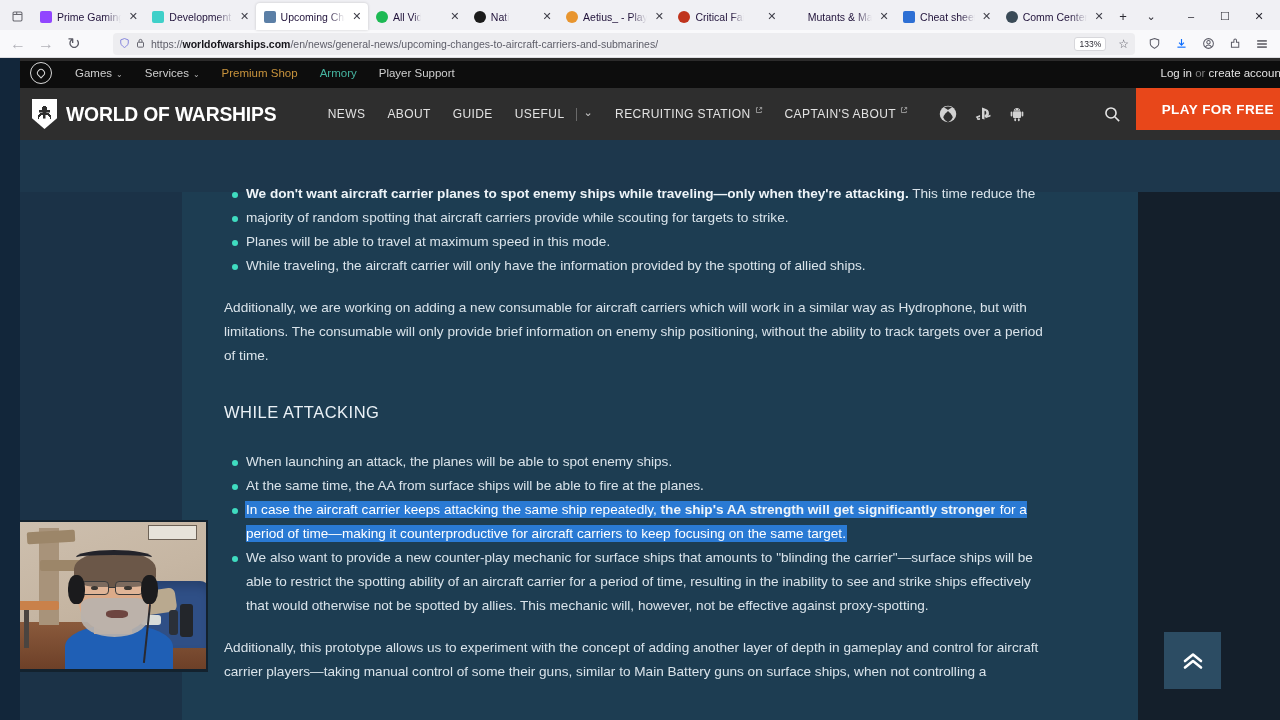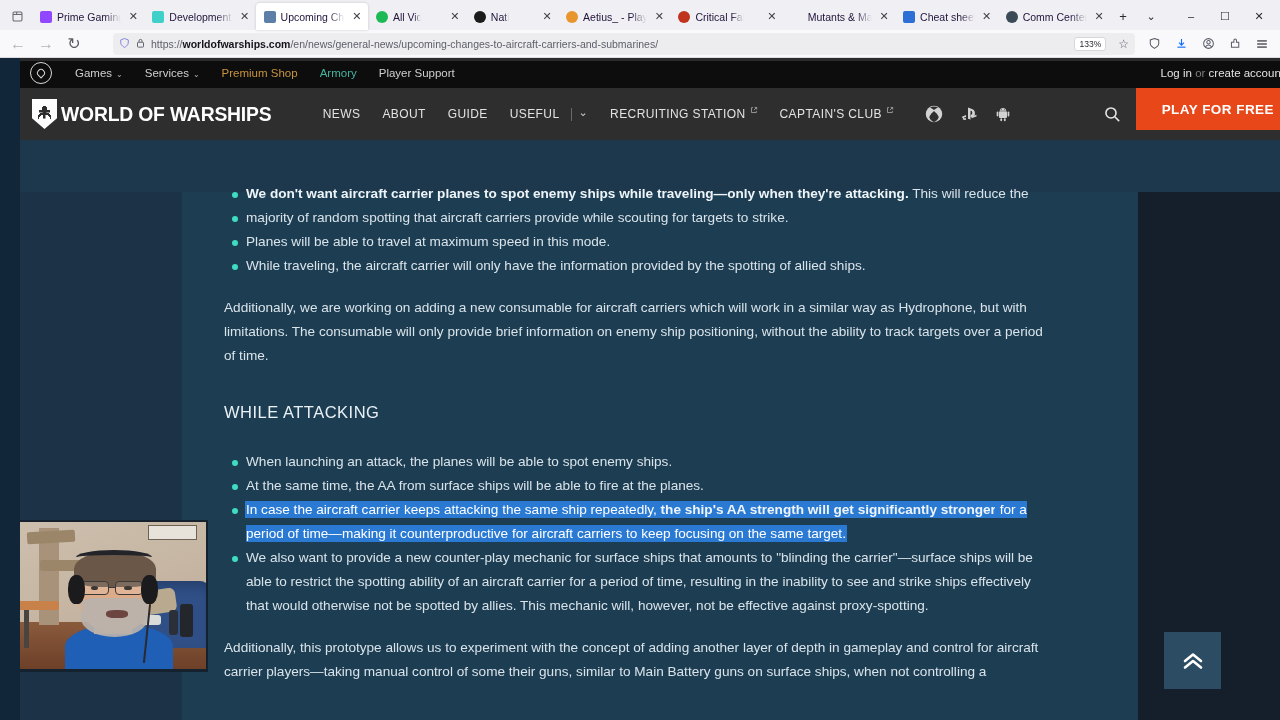--- a/index.html
+++ b/index.html
@@ -172,21 +172,21 @@
   .util-right .sep { color: #7d7d7d; }
 
   .wows-header {
     height: 52px;
     background: #2e2e2e;
     display: flex;
     align-items: center;
     padding-left: 12px;
     position: relative;
   }
-  .brand { display: flex; align-items: center; gap: 4px; margin-right: 22px; }
+  .brand { display: flex; align-items: center; gap: 9px; margin-right: 22px; }
   .brand-shield {
     width: 25px; height: 30px;
     background: #fff;
     clip-path: polygon(0 0, 100% 0, 100% 64%, 50% 100%, 0 64%);
     display: flex; align-items: center; justify-content: center;
     flex: 0 0 25px;
   }
   .brand-shield i {
     display:block; width: 13px; height: 16px;
     background: #2e2e2e;
@@ -597,21 +597,21 @@
         <span>RECRUITING STATION</span>
         <span class="ext-ico">
           <svg width="8" height="8" viewBox="0 0 12 12" fill="none" stroke="#cfcfcf" stroke-width="1.2">
               <path d="M4.5 2.5H2.2v7.3h7.3V7.5"></path>
               <path d="M7 2.2h3v3"></path>
               <path d="M10 2.2 6 6.2"></path>
             </svg>
         </span>
       </a>
       <a>
-        <span>CAPTAIN'S CLUB</span>
+        <span>CAPTAIN'S ABOUT</span>
         <span class="ext-ico">
           <svg width="8" height="8" viewBox="0 0 12 12" fill="none" stroke="#cfcfcf" stroke-width="1.2">
               <path d="M4.5 2.5H2.2v7.3h7.3V7.5"></path>
               <path d="M7 2.2h3v3"></path>
               <path d="M10 2.2 6 6.2"></path>
             </svg>
         </span>
       </a>
     </div>
 
@@ -657,21 +657,21 @@
 
   <div class="content-wrap">
     <div class="col-left"></div>
     <div class="col-right"></div>
 
     <div class="article">
 
       <div class="clipped-top">
         <div style="position:relative;padding-left:22px;">
           <span style="position:absolute;left:8px;top:10px;width:6px;height:6px;border-radius:50%;background:#3fdcc0"></span>
-          <b>We don't want aircraft carrier planes to spot enemy ships while traveling—only when they're attacking.</b><span> This will reduce the</span>
+          <b>We don't want aircraft carrier planes to spot enemy ships while traveling—only when they're attacking.</b><span> This time reduce the</span>
         </div>
       </div>
 
       <ul style="margin-top:14px">
         <li style="padding-left:22px;list-style:none;">
           <span>majority of random spotting that aircraft carriers provide while scouting for targets to strike.</span>
         </li>
         <li><span>Planes will be able to travel at maximum speed in this mode.</span></li>
         <li><span>While traveling, the aircraft carrier will only have the information provided by the spotting of allied ships.</span></li>
       </ul>

